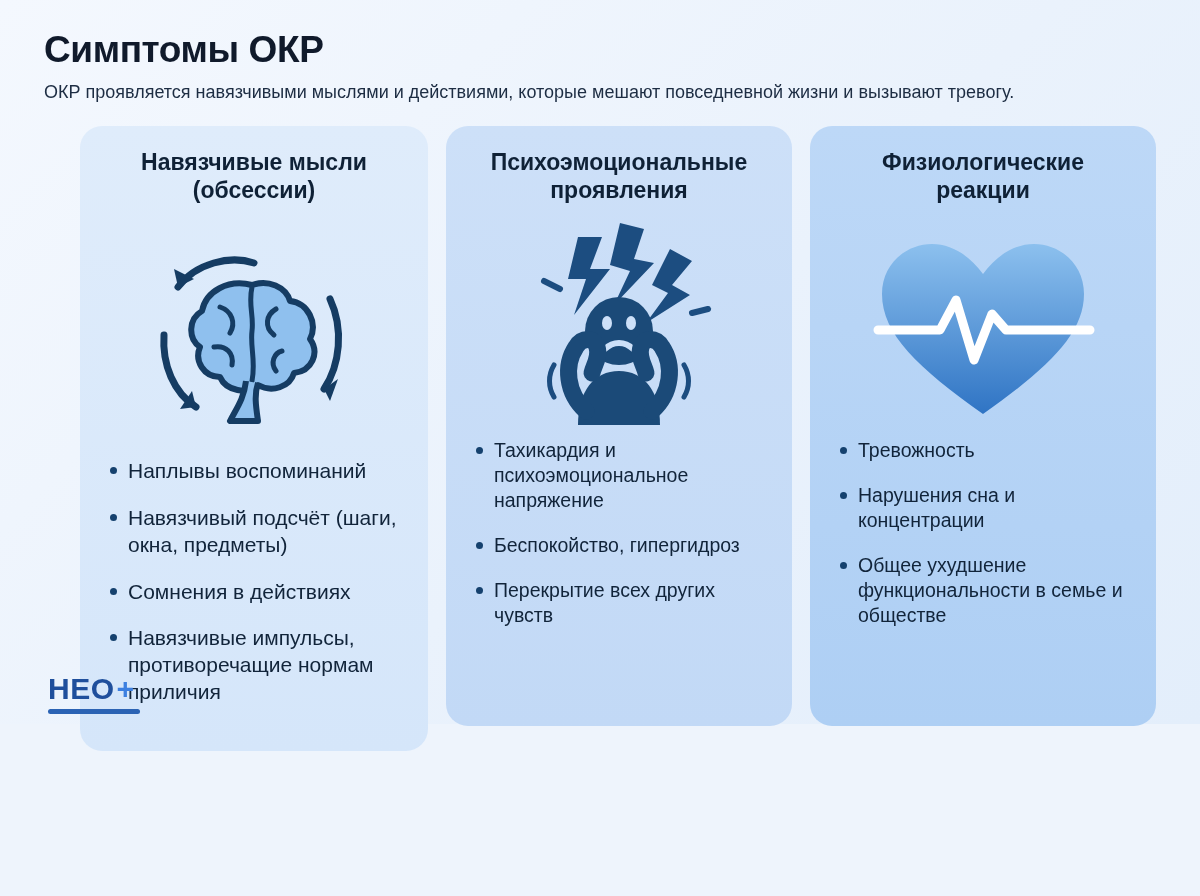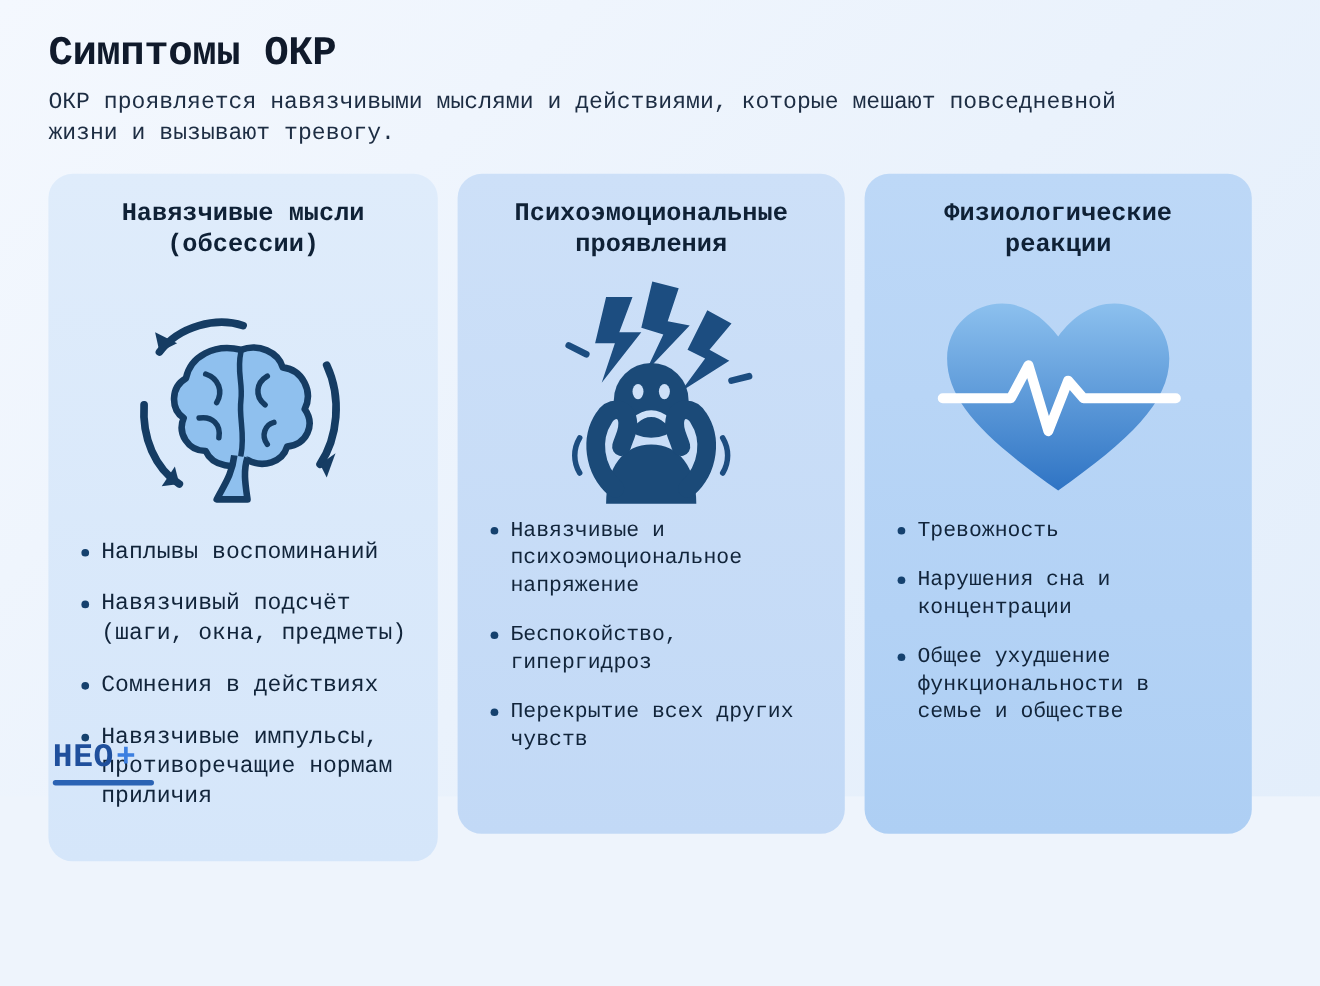--- a/index.html
+++ b/index.html
@@ -13,43 +13,43 @@
     font-family: "Liberation Sans", sans-serif;
     overflow: hidden;
   }
   .poster {
     position: relative;
     width: 1200px;
     height: 724px;
     background: linear-gradient(135deg, #f4f8fe 0%, #eaf2fc 55%, #e3eefb 100%);
     box-sizing: border-box;
     padding: 28px 44px 0 44px;
-    font-family: Liberation Mono, monospace;
   }
   .title {
     font-size: 37px;
     font-weight: bold;
     color: #101a2b;
     line-height: 1.18;
     letter-spacing: -0.4px;
     margin: 0 0 8px 0;
     max-width: 1110px;
   }
   .title .line2 { display: block; }
   .subtitle {
-    font-size: 21px;
+    font-size: 18px;
     color: #1d2d43;
     line-height: 1.35;
     margin: 4px 0 0 0;
     max-width: 1030px;
   }
   .cards {
     display: flex;
     gap: 18px;
     margin-top: 22px;
+    margin-left: 36px;
   }
   .card {
     border-radius: 22px;
     box-sizing: border-box;
     padding: 22px 20px 24px 20px;
     position: relative;
   }
   .card-1 {
     width: 354px;
     height: 625px;
@@ -221,21 +221,21 @@
             <path d="M158 196 C178 178, 180 150, 168 132 C162 122, 150 122, 147 132 C144 142, 150 150, 152 158" fill="none" stroke="#1b4a78" stroke-width="17" stroke-linecap="round"></path>
 
             <g stroke="#1c4d80" stroke-width="5" fill="none" stroke-linecap="round">
               <path d="M60 150 C54 160, 54 172, 60 182"></path>
               <path d="M190 150 C196 160, 196 172, 190 182"></path>
             </g>
           </svg>
         </span>
       </div>
       <ul class="points">
-        <li>Навязчивые и психоэмоциональное напряжение</li>
+        <li>Тахикардия и психоэмоциональное напряжение</li>
         <li>Беспокойство, гипергидроз</li>
         <li>Перекрытие всех других чувств</li>
       </ul>
     </div>
 
     <div class="card card-3">
       <div class="card-title">
         <span>Физиологические</span>
         <span class="t2">реакции</span>
       </div>

